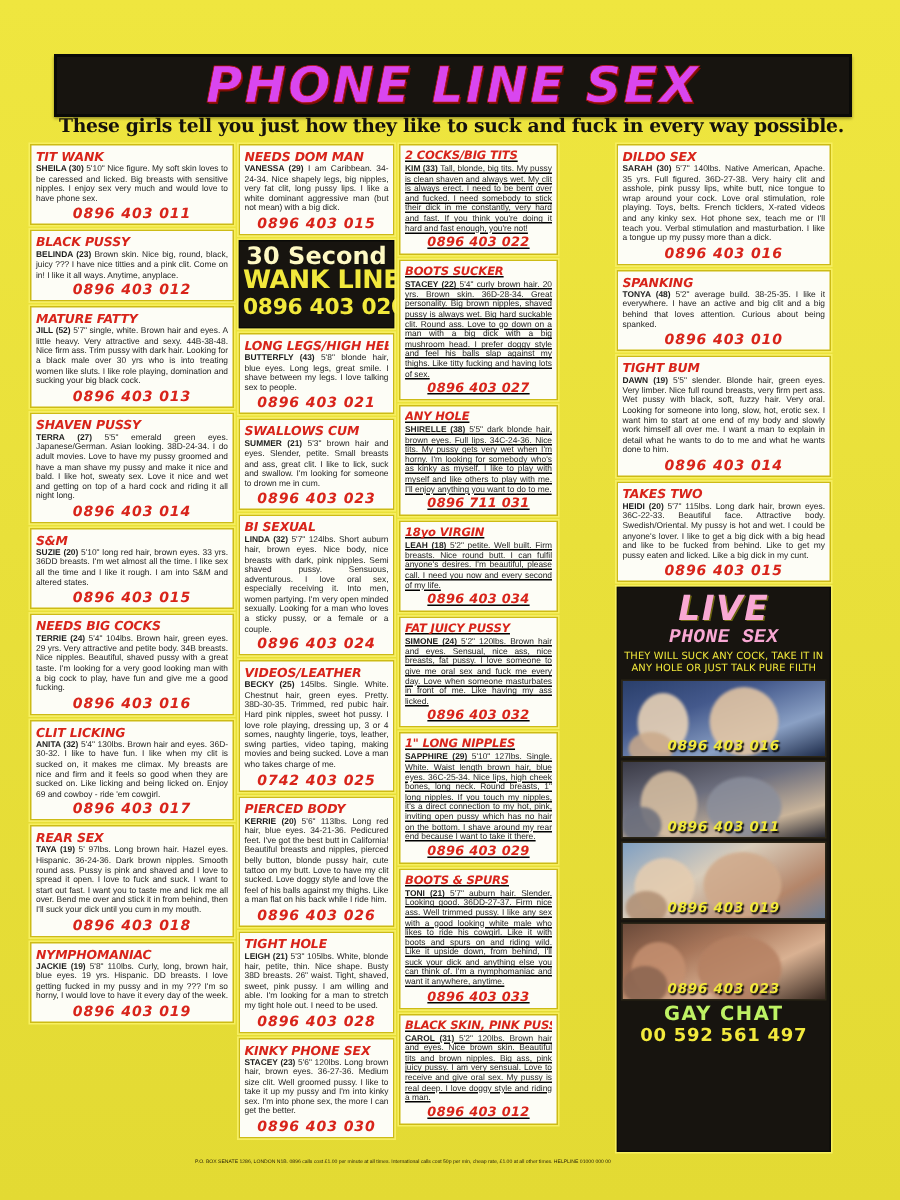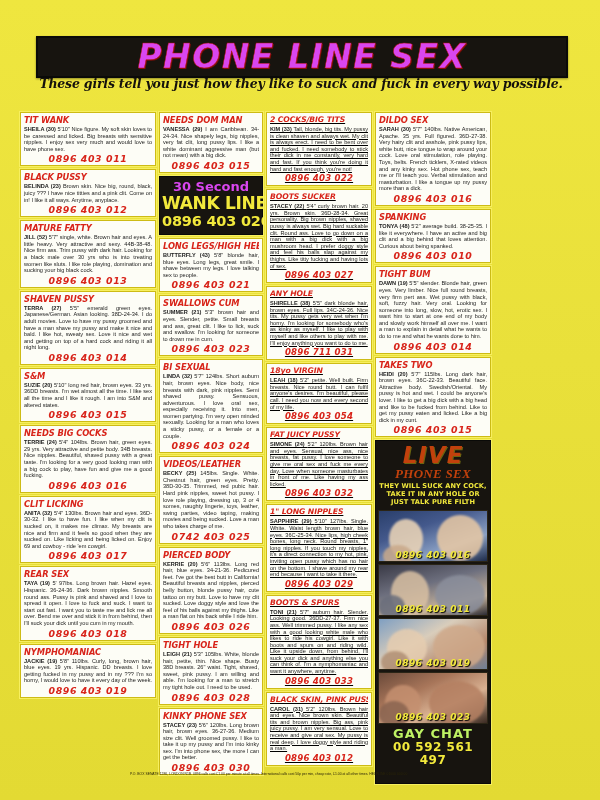--- a/index.html
+++ b/index.html
@@ -27,34 +27,34 @@
     font-size:33px;letter-spacing:1.5px;
     line-height:34px;
     white-space:nowrap;
     -webkit-text-stroke:0.5px #b3160d;
     text-shadow:1px 1px 0 #7d0d06;
   }
   .subhead{
     position:absolute;left:34px;top:76px;width:534px;
     text-align:center;
     font-family:"DejaVu Serif",serif;
-    font-weight:bold;font-style:italic;
+    font-weight:bold;
     font-size:12.5px;color:#15120c;
     white-space:nowrap;letter-spacing:-.2px;
   }
   
   .cols{
-    position:absolute;left:20px;top:112px;width:560px;height:672px;
+    position:absolute;left:20px;top:96px;width:560px;height:672px;
     display:flex;gap:3px;
   }
   .col{display:flex;flex-direction:column;gap:3px;}
   .col-1{width:136px;}
   .col-2{width:104px;}
   .col-3{width:106px;text-decoration:underline;}
-  .col-4{width:116px;}
+  .col-4{width:143px;margin-left:36px;}
 
   
   .ad{
     background:#fdfdf6;
     border:1.6px solid #cdbb15;
     outline:1px solid #f7ef60;
     padding:2px 3px 1px 3px;
     box-sizing:border-box;
     overflow:hidden;
   }
@@ -92,22 +92,22 @@
   
   .wankline{
     background:#17140f;
     border:1.6px solid #0a0a08;
     outline:1px solid #f7ef60;
     padding:3px 2px 4px 2px;
     text-align:center;
     box-sizing:border-box;
   }
   .wl-l1{
-    color:#d946ef;font-family:"DejaVu Sans",sans-serif;
-    font-weight:bold;font-size:13px;line-height:14px;white-space:nowrap;
+    color:#fef9c3;font-family:"DejaVu Sans",sans-serif;
+    font-weight:bold;font-size:16px;line-height:14px;white-space:nowrap;
   }
   .wl-l2,.wl-l3{
     color:#f2e93c;font-family:"DejaVu Sans",sans-serif;
     font-weight:bold;font-size:17px;line-height:18px;
     letter-spacing:-.3px;white-space:nowrap;
   }
   .wl-num{
     color:#f2e93c;font-family:"DejaVu Sans",sans-serif;
     font-weight:bold;font-size:14.5px;line-height:17px;
     letter-spacing:-.2px;white-space:nowrap;margin-top:1px;
@@ -118,32 +118,32 @@
     background:#17140f;
     border:1.6px solid #0a0a08;
     outline:1px solid #f7ef60;
     box-sizing:border-box;
     padding:2px;
     display:flex;flex-direction:column;gap:2px;
     flex:1 1 auto;
   }
   .live-head{text-align:center;padding:1px 0 2px 0;}
   .live-l1{
-    color:#c2410c;font-family:"DejaVu Sans",sans-serif;
+    color:#f9a8d4;font-family:"DejaVu Sans",sans-serif;
     font-weight:bold;font-style:italic;font-size:23px;line-height:23px;
     letter-spacing:1px;text-shadow:1px 1px 0 #6b6410;
   }
   .live-l2{
-    color:#c2410c;font-family:Liberation Serif, serif;
+    color:#f9a8d4;font-family:Liberation Mono, monospace;
     font-weight:bold;font-style:italic;font-size:13px;line-height:14px;
     letter-spacing:.3px;
   }
   .live-tag{
     color:#f2e93c;font-family:"DejaVu Sans",sans-serif;
-    font-weight:bold;font-size:6.6px;line-height:8px;
+    font-weight:normal;font-size:6.6px;line-height:8px;
     padding:1px 1px 0 1px;letter-spacing:.1px;
   }
   .photo{
     position:relative;height:52px;width:100%;
     overflow:hidden;border:1px solid #2a2416;box-sizing:border-box;
   }
   .p1{background:linear-gradient(160deg,#2a3f6b 0%,#44598c 35%,#8aa0c4 70%,#1d2b4a 100%);}
   .p2{background:linear-gradient(165deg,#3a3a46 0%,#6d6f7e 40%,#c9b49a 75%,#2b2b34 100%);}
   .p3{background:linear-gradient(150deg,#7f9fc2 0%,#d9cdbb 40%,#b4866a 75%,#6d7f97 100%);}
   .p4{background:linear-gradient(155deg,#6b4a3a 0%,#a8765a 35%,#d9b192 65%,#3a2a22 100%);}
@@ -290,21 +290,21 @@
           <div class="ad-num">0896 403 027</div>
         </div>
         <div class="ad">
           <div class="ad-title">ANY HOLE</div>
           <p class="ad-body"><b>SHIRELLE (38) </b>5'5" dark blonde hair, brown eyes. Full lips. 34C-24-36. Nice tits. My pussy gets very wet when I'm horny. I'm looking for somebody who's as kinky as myself. I like to play with myself and like others to play with me. I'll enjoy anything you want to do to me.</p>
           <div class="ad-num">0896 711 031</div>
         </div>
         <div class="ad">
           <div class="ad-title">18yo VIRGIN</div>
           <p class="ad-body"><b>LEAH (18) </b>5'2" petite. Well built. Firm breasts. Nice round butt. I can fulfil anyone's desires. I'm beautiful, please call. I need you now and every second of my life.</p>
-          <div class="ad-num">0896 403 054</div>
+          <div class="ad-num">0896 403 034</div>
         </div>
         <div class="ad">
           <div class="ad-title">FAT JUICY PUSSY</div>
           <p class="ad-body"><b>SIMONE (24) </b>5'2" 120lbs. Brown hair and eyes. Sensual, nice ass, nice breasts, fat pussy. I love someone to give me oral sex and fuck me every day. Love when someone masturbates in front of me. Like having my ass licked.</p>
           <div class="ad-num">0896 403 032</div>
         </div>
         <div class="ad">
           <div class="ad-title">1" LONG NIPPLES</div>
           <p class="ad-body"><b>SAPPHIRE (29) </b>5'10" 127lbs. Single. White. Waist length brown hair, blue eyes. 36C-25-34. Nice lips, high cheek bones, long neck. Round breasts, 1" long nipples. If you touch my nipples, it's a direct connection to my hot, pink, inviting open pussy which has no hair on the bottom. I shave around my rear end because I want to take it there.</p>
           <div class="ad-num">0896 403 029</div>

